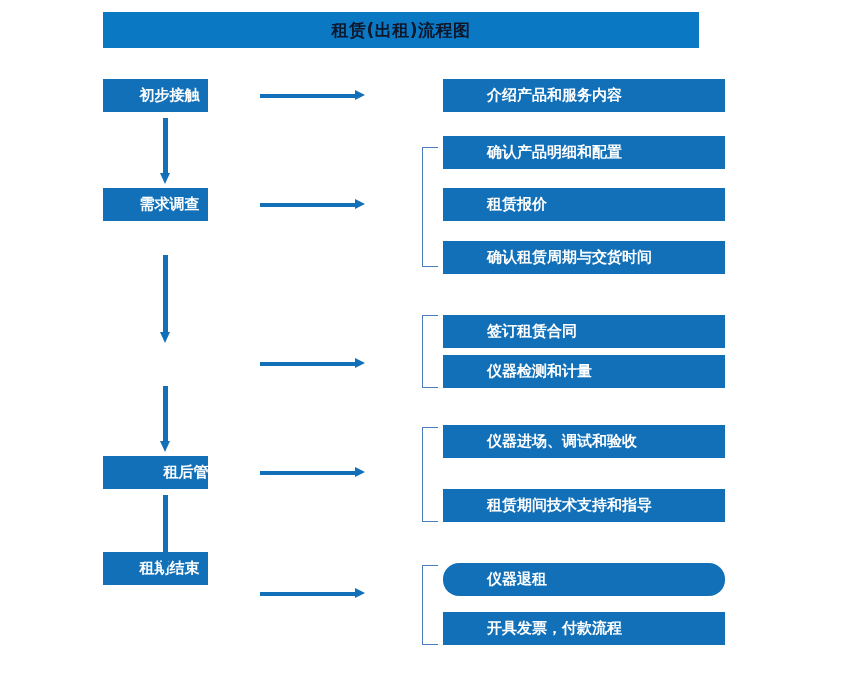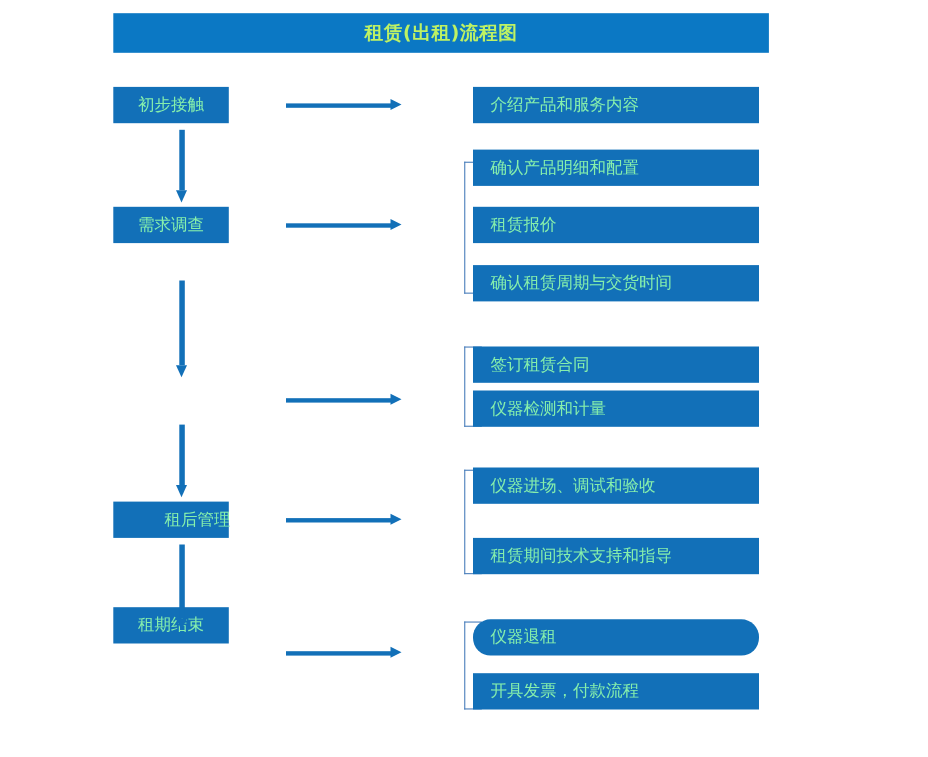--- a/index.html
+++ b/index.html
@@ -13,54 +13,55 @@
 
   
   .title-bar{
     position:absolute;
     left:103px;top:12px;
     width:596px;height:36px;
     background:#0b78c4;
     display:flex;align-items:center;justify-content:center;
   }
   .title-bar .title-text{
-    color:#bef264;
+    color:#0f172a;
     font-size:17px;
     font-weight:bold;
     letter-spacing:0.5px;
     line-height:1;
   }
 
   
   .box{
     position:absolute;
     background:#1270b8;
     display:flex;align-items:center;
     box-sizing:border-box;
   }
   .box .box-label{
-    color:#86efac;
+    color:#ffffff;
     font-size:15px;
-    font-weight:normal;
+    font-weight:bold;
     line-height:1;
     white-space:nowrap;
+    margin-left:28px;
   }
 
   
   .stage-box{
     left:103px;
     width:105px;height:33px;
     justify-content:center;
   }
   .stage-box .box-label{font-size:15px;}
 
   
   .detail-box{
-    left:430px;
-    width:260px;height:33px;
+    left:443px;
+    width:282px;height:33px;
     padding-left:16px;
     justify-content:flex-start;
   }
   .detail-box .box-label{font-size:15px;}
 
   
   .arrow-down{
     position:absolute;
     left:160px;
     width:11px;

